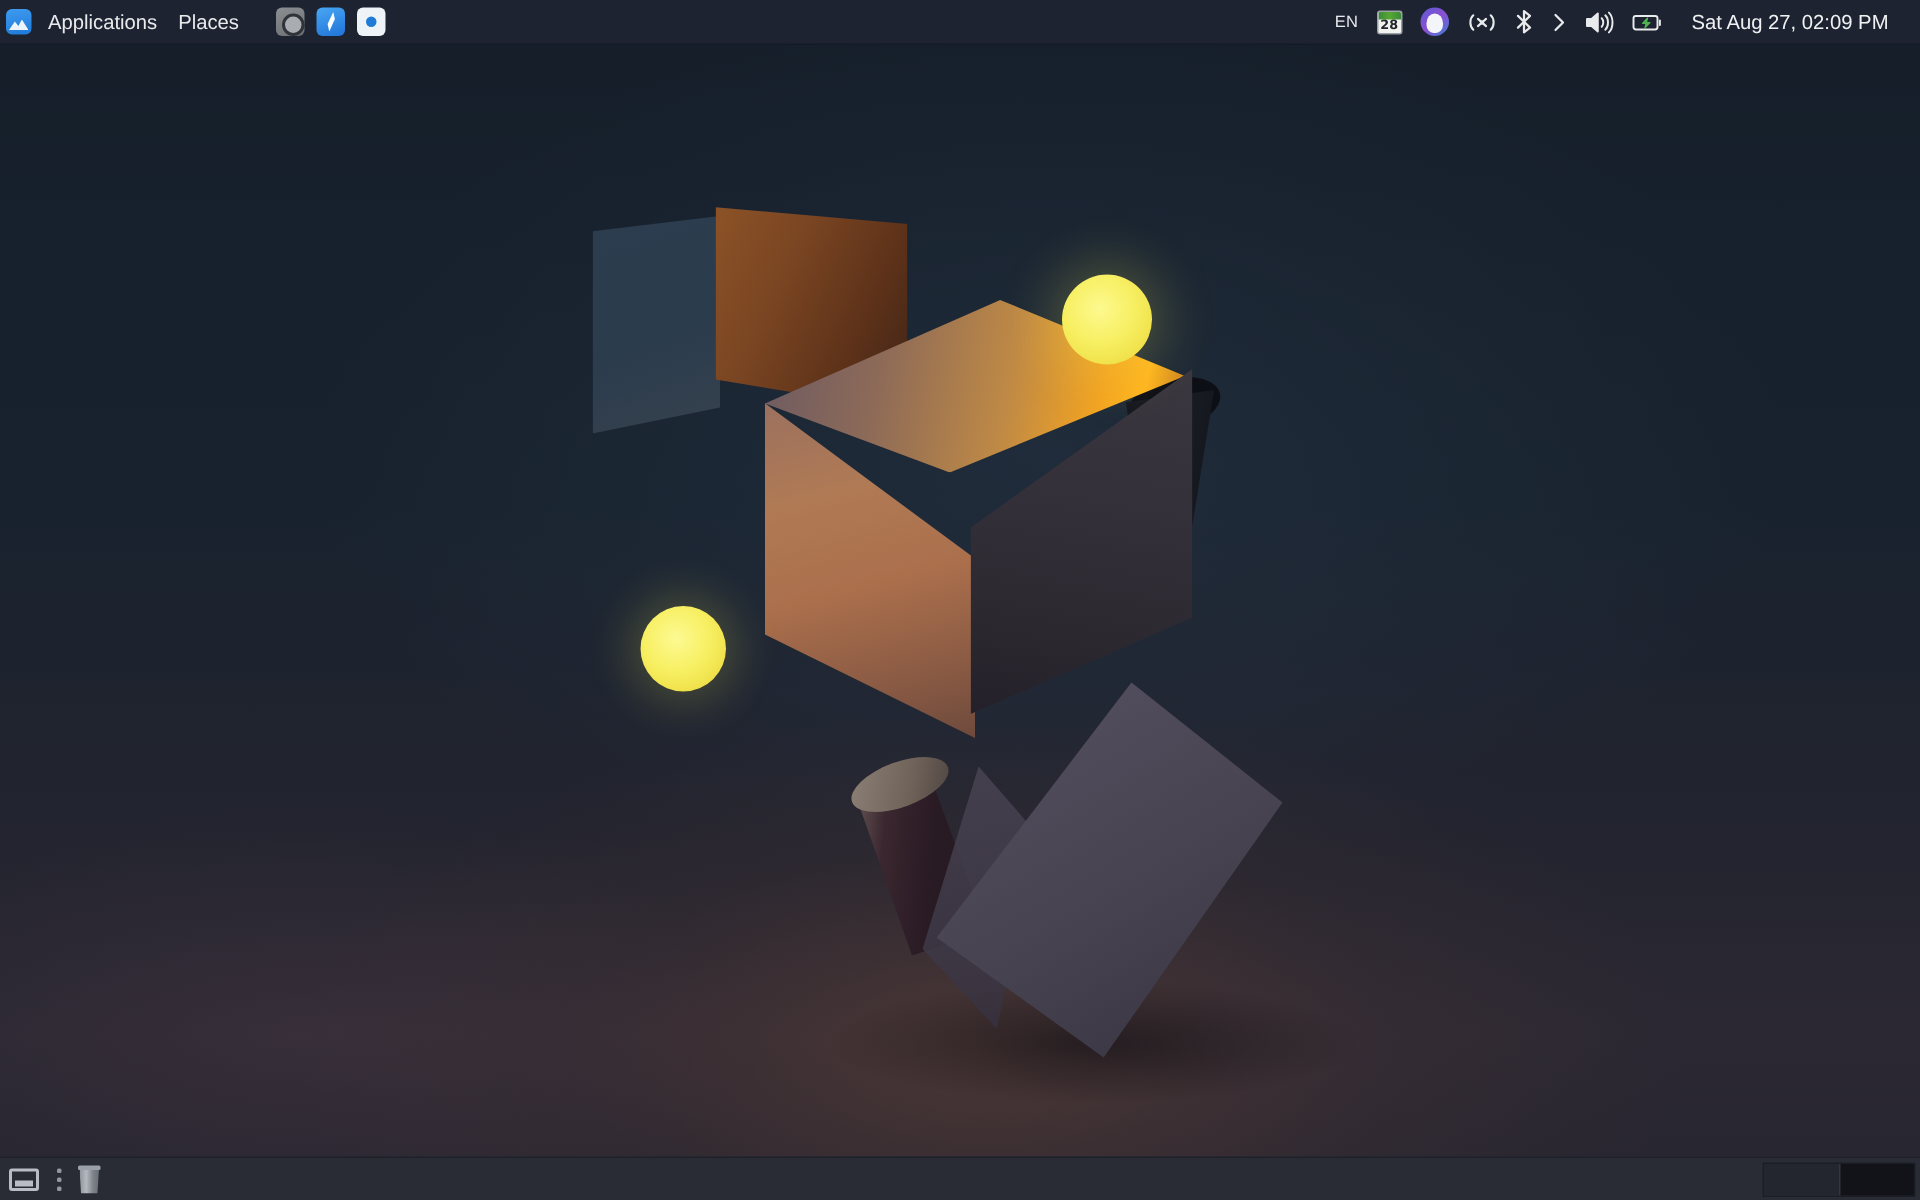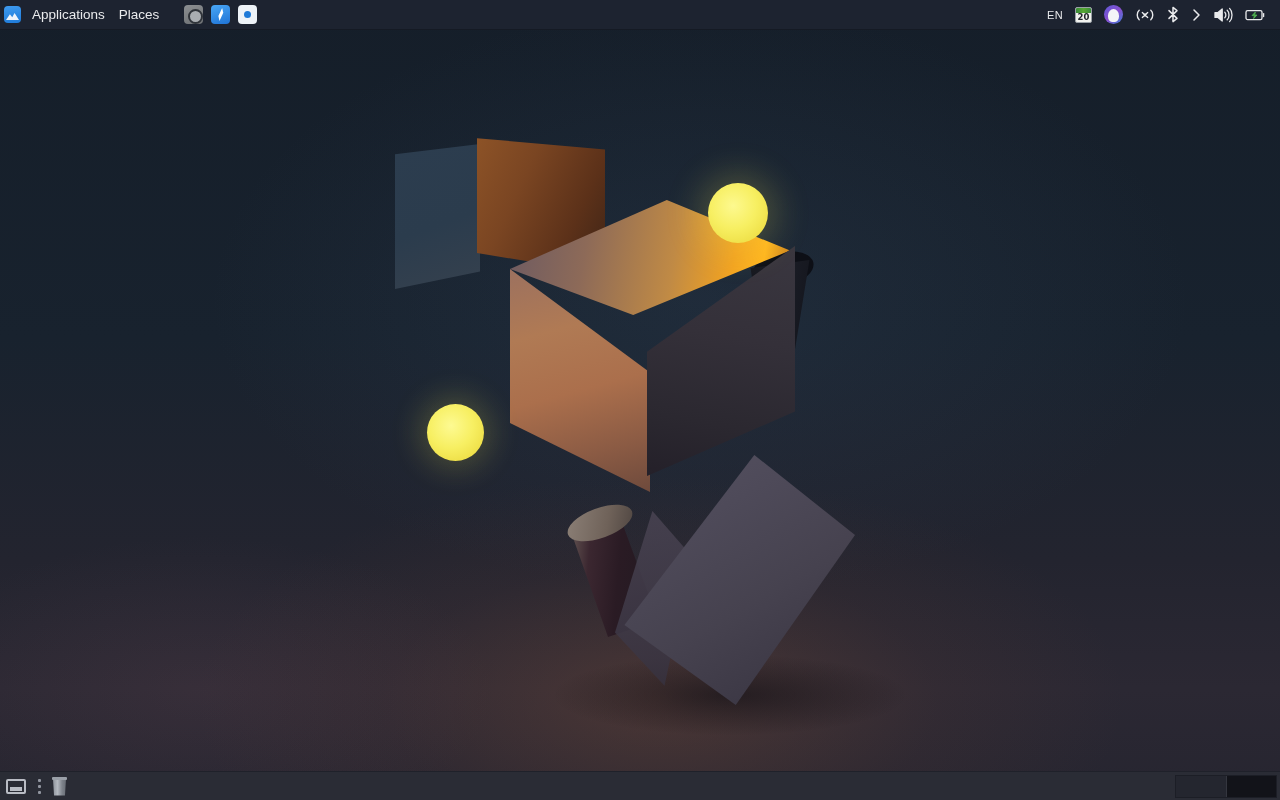--- a/index.html
+++ b/index.html
@@ -245,21 +245,21 @@
     </div>
 
     <div class="tp-right">
       <div class="tray-item">
         <span id="kbd-lang">EN</span>
       </div>
 
       <div class="tray-item">
         <div id="cal-icon">
           <div class="cal-top"></div>
-          <div class="cal-day">20</div>
+          <div class="cal-day">28</div>
         </div>
       </div>
 
       <div class="tray-item">
         <div id="avatar-icon"></div>
       </div>
 
       <div class="tray-item">
         <svg class="ic" width="20" height="14" viewBox="0 0 20 14" fill="none" stroke="#e9eaec" stroke-width="1.4" stroke-linecap="round">
           <path d="M4.2 2.2 C1.6 4.4 1.6 9.6 4.2 11.8"></path>
@@ -291,20 +291,23 @@
       </div>
 
       <div class="tray-item">
         <svg class="ic" width="22" height="14" viewBox="0 0 22 14" fill="none" stroke="#e9eaec" stroke-width="1.3">
           <rect x="1" y="2.6" width="16" height="9" rx="1.6"></rect>
           <path d="M18.6 5.6 L18.6 8.6" stroke-linecap="round"></path>
           <path d="M10.4 4 L7 7.6 H9.4 L8.6 10.6 L12 7 H9.6 Z" fill="#4fb34f" stroke="#4fb34f" stroke-width="0.8" stroke-linejoin="round"></path>
         </svg>
       </div>
 
+      <div class="tray-item">
+        <span id="clock">Sat Aug 27, 02:09 PM</span>
+      </div>
     </div>
   </div>
 
   <div id="bottom-panel">
     <div id="show-desktop"></div>
     <div id="grip">
       <span></span>
       <span></span>
       <span></span>
     </div>

